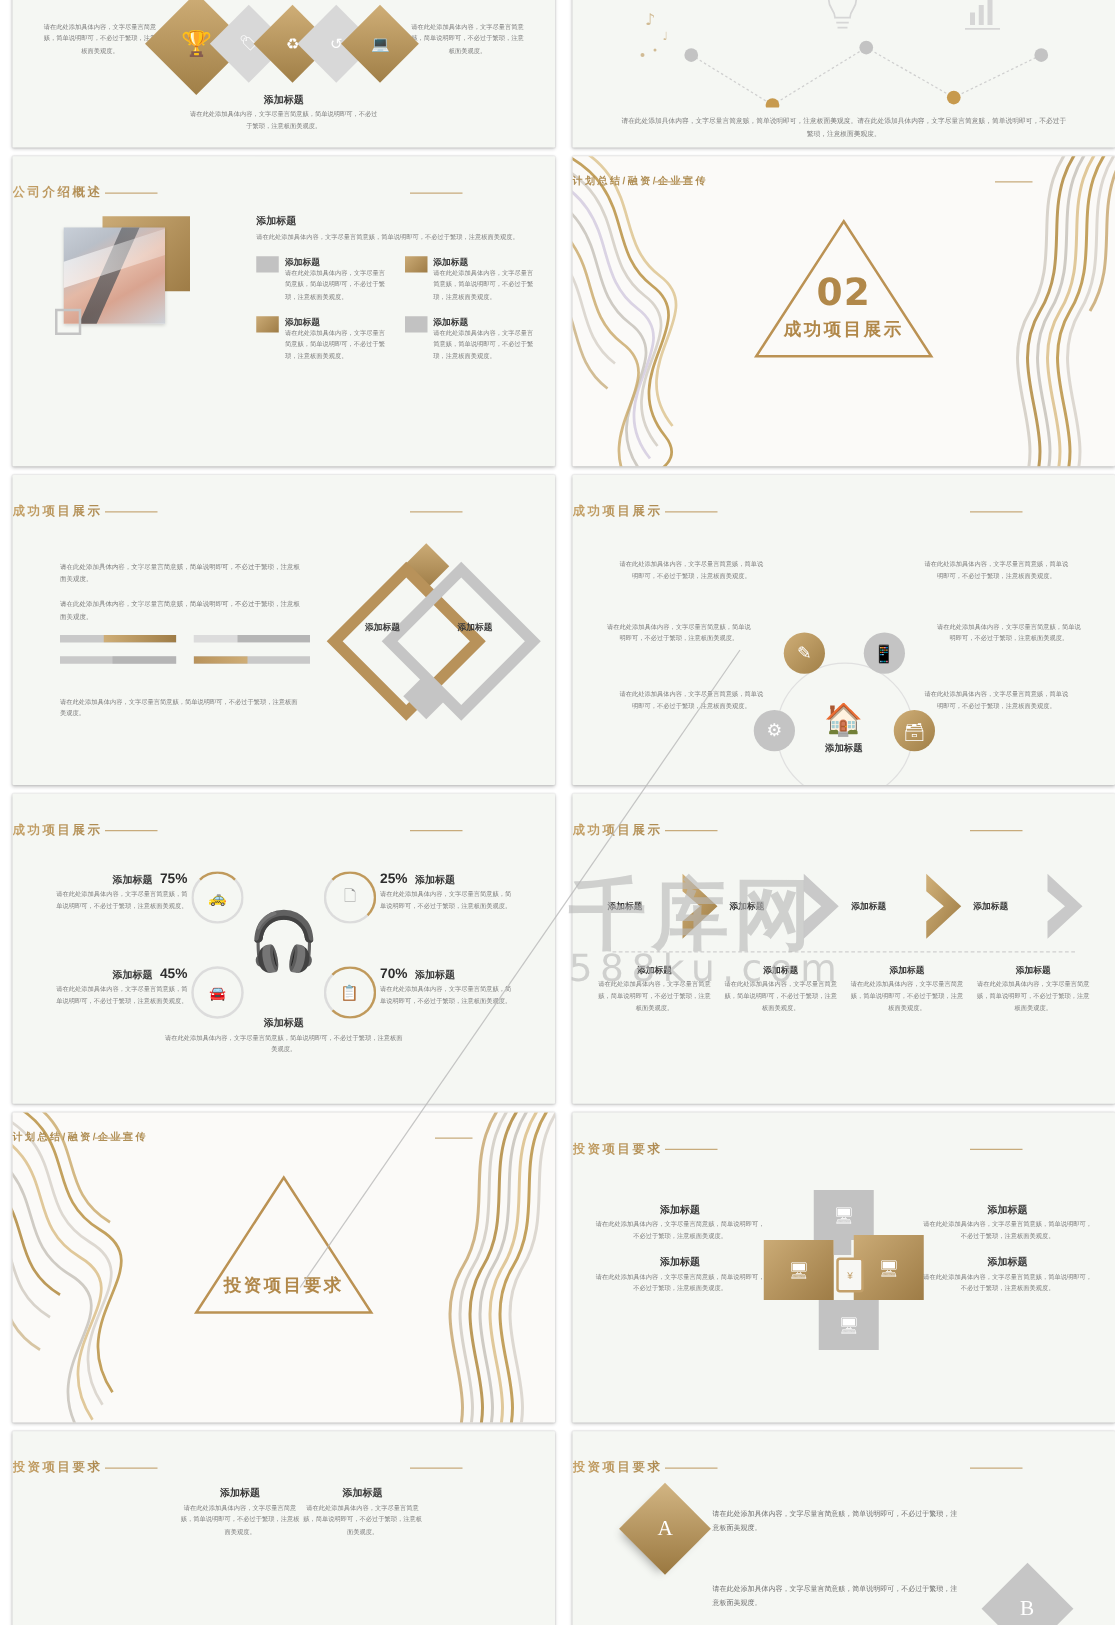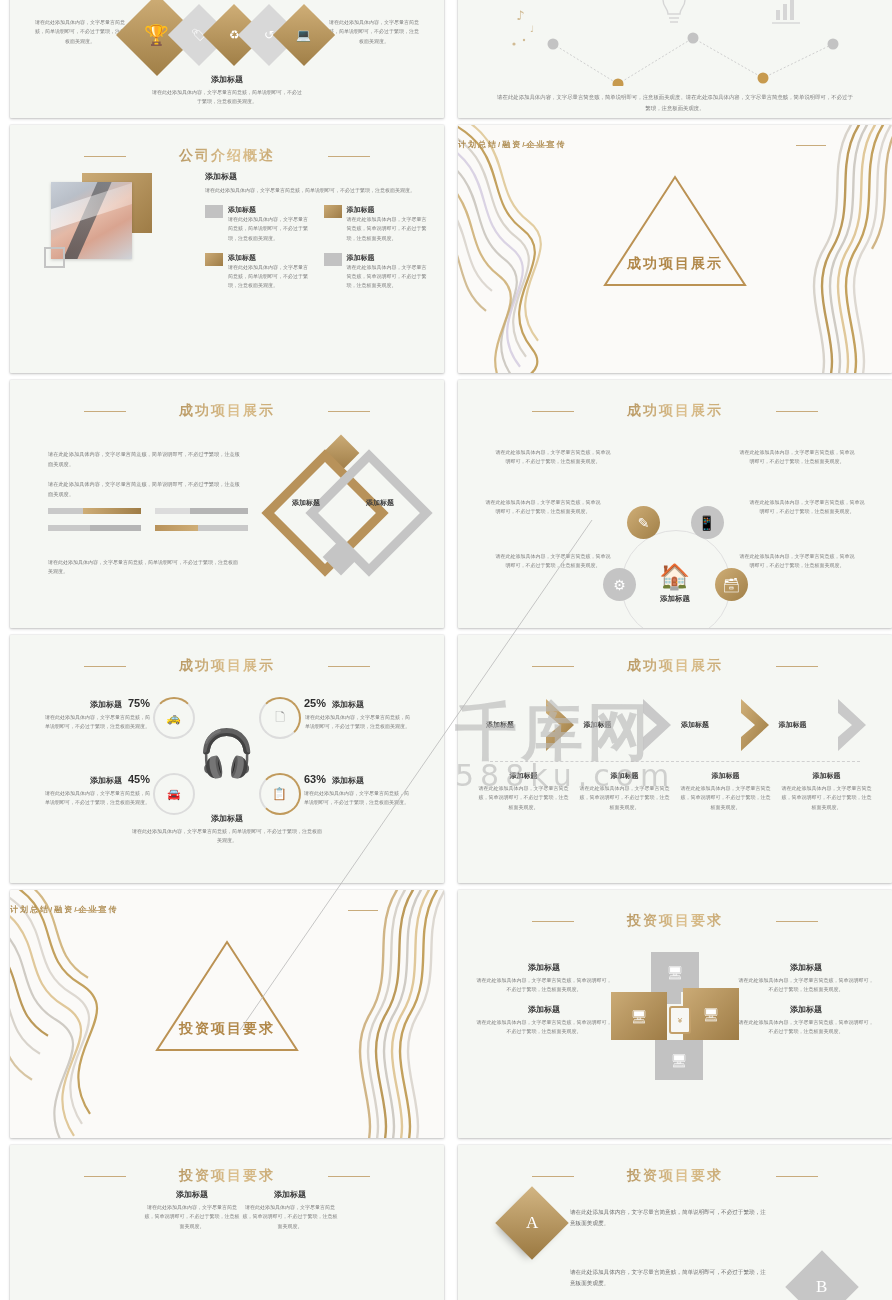--- a/index.html
+++ b/index.html
@@ -22,21 +22,21 @@
     background:#f5f7f3;
     box-shadow:0 1px 3px rgba(0,0,0,.22), 0 0 0 1px rgba(0,0,0,.04);
     border-radius:1px;
   }
   .slide.cut-top{margin-top:-130px;height:248px;}
   .slide.cut-bot{height:248px;}
 
   
   .stitle{
     position:absolute;left:0;right:0;top:22px;
-    text-align:center;font-size:14px;font-weight:bold;letter-spacing:2px;
+    font-size:10px;font-weight:bold;letter-spacing:2px;
     background:linear-gradient(100deg,#c6a268 0%,#9c7a42 28%,#dcc08e 52%,#a8854c 76%,#cfae76 100%);
     -webkit-background-clip:text;background-clip:text;color:transparent;
     font-family:"DejaVu Sans","Liberation Sans",sans-serif;
   }
   .stitle::before,.stitle::after{
     content:"";position:absolute;top:50%;width:42px;height:1px;background:#c8ab7c;
   }
   .stitle::before{left:74px;}
   .stitle::after{right:74px;}
   .subtitle{
@@ -302,20 +302,21 @@
         <path d="M136,-10 C76,40 116,90 86,140 C56,190 106,240 76,290" stroke="#bc9a5a"></path>
         <path d="M128,-10 C68,40 108,90 78,140 C48,190 98,240 68,290" stroke="#d8d3cb"></path>
         <path d="M176,-10 C116,40 156,90 126,140" stroke="#c6a46a" opacity=".8"></path>
       </g>
     </svg>
     <div class="subtitle">计划总结/融资/企业宣传</div>
     <div class="tri">
       <svg width="148" height="120" viewBox="0 0 148 120">
         <polygon points="74,6 144,114 4,114" fill="none" stroke="#bb9254" stroke-width="2"></polygon>
       </svg>
+      <div class="num">02</div>
       <div class="lbl">成功项目展示</div>
     </div>
   </div>
 
   <div class="slide s5">
     <div class="stitle">成功项目展示</div>
     <div class="txt">
       <div class="p">请在此处添加具体内容，文字尽量言简意赅，简单说明即可，不必过于繁琐，注意板面美观度。</div>
       <div class="p">请在此处添加具体内容，文字尽量言简意赅，简单说明即可，不必过于繁琐，注意板面美观度。</div>
     </div>
@@ -375,21 +376,21 @@
       </div>
       <div class="body-text">请在此处添加具体内容，文字尽量言简意赅，简单说明即可，不必过于繁琐，注意板面美观度。</div>
     </div>
     <div class="pring" style="left:143px;top:62px;border:2px solid #dcdcdc;border-top-color:#c09a5c;">
       <span style="position:absolute;inset:0;display:flex;align-items:center;justify-content:center;font-size:12px;color:#c3a06a;">🚕</span>
     </div>
 
     <div class="pring" style="right:143px;top:62px;border:2px solid #dcdcdc;border-top-color:#c09a5c;border-right-color:#c09a5c;">
       <span style="position:absolute;inset:0;display:flex;align-items:center;justify-content:center;font-size:12px;color:#9a9a9a;">🗋</span>
     </div>
-    <div class="item" style="right:34px;top:62px;text-align:right;">
+    <div class="item" style="right:34px;top:62px;text-align:left;">
       <div class="ttl">
         <span class="pct">25%</span>
         <span class="hd">添加标题</span>
       </div>
       <div class="body-text">请在此处添加具体内容，文字尽量言简意赅，简单说明即可，不必过于繁琐，注意板面美观度。</div>
     </div>
 
     <div class="item" style="left:34px;top:138px;text-align:right;">
       <div class="ttl" style="justify-content:flex-end;">
         <span class="hd">添加标题</span>
@@ -399,21 +400,21 @@
     </div>
     <div class="pring" style="left:143px;top:138px;border:2px solid #dcdcdc;">
       <span style="position:absolute;inset:0;display:flex;align-items:center;justify-content:center;font-size:11px;color:#b9b9b9;">🚘</span>
     </div>
 
     <div class="pring" style="right:143px;top:138px;border:2px solid #dcdcdc;border-top-color:#c09a5c;border-right-color:#c09a5c;border-bottom-color:#c09a5c;">
       <span style="position:absolute;inset:0;display:flex;align-items:center;justify-content:center;font-size:12px;color:#c3a06a;">📋</span>
     </div>
     <div class="item" style="right:34px;top:138px;text-align:left;">
       <div class="ttl">
-        <span class="pct">63%</span>
+        <span class="pct">70%</span>
         <span class="hd">添加标题</span>
       </div>
       <div class="body-text">请在此处添加具体内容，文字尽量言简意赅，简单说明即可，不必过于繁琐，注意板面美观度。</div>
     </div>
 
     <div class="bottomcap">
       <div class="hd">添加标题</div>
       <div class="body-text" style="margin-top:3px;">请在此处添加具体内容，文字尽量言简意赅，简单说明即可，不必过于繁琐，注意板面美观度。</div>
     </div>
   </div>

